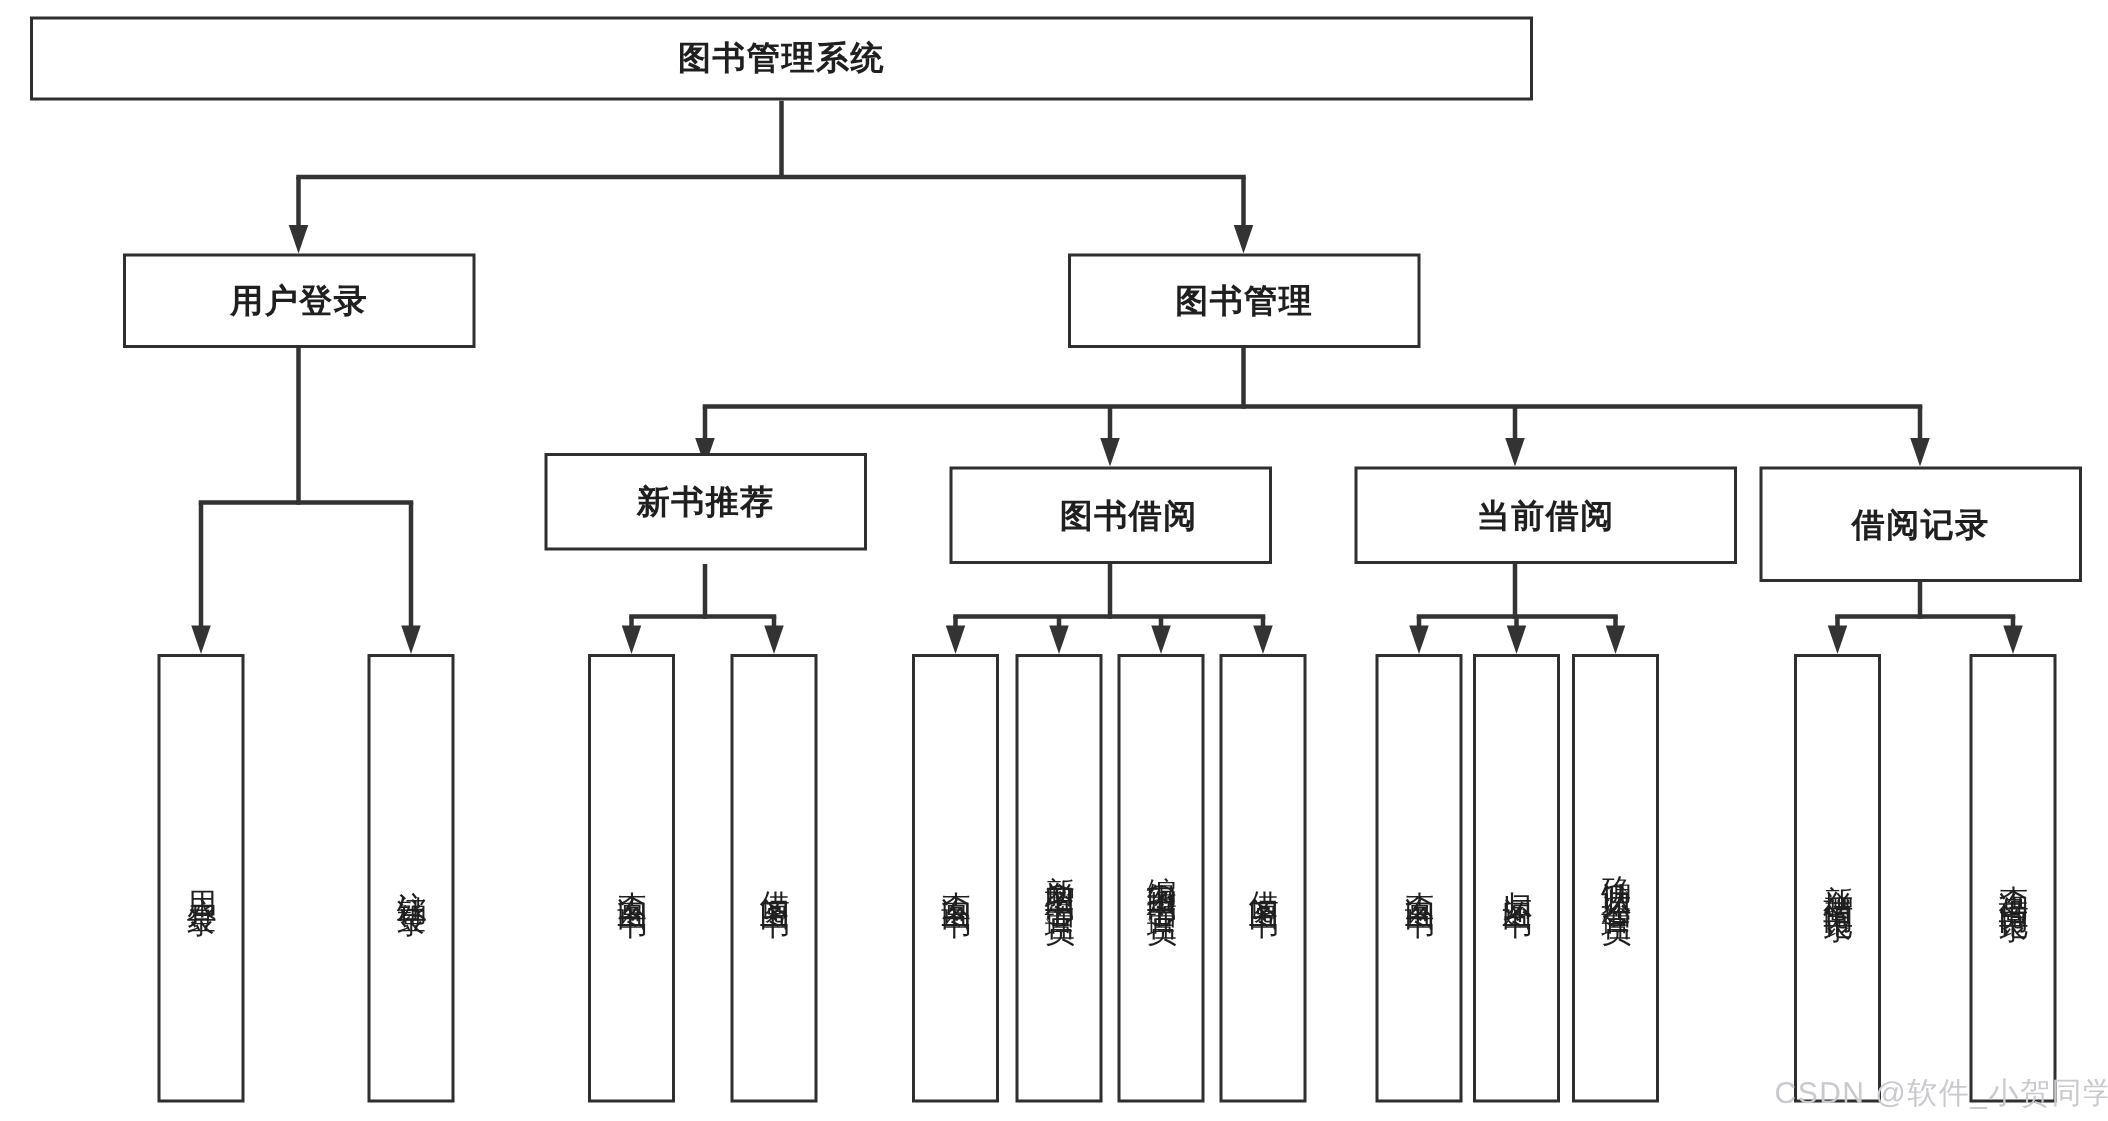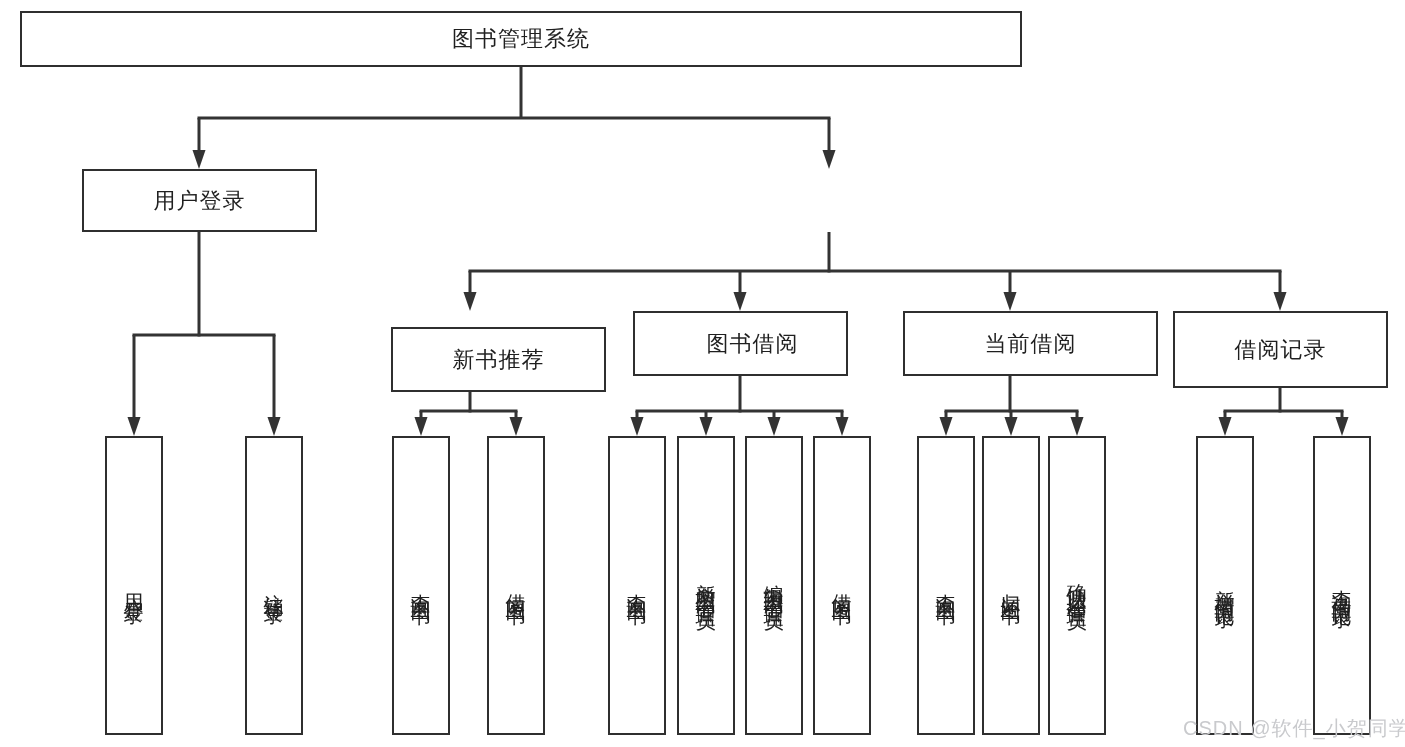--- a/index.html
+++ b/index.html
@@ -13,21 +13,21 @@
     overflow:hidden;
   }
   .connectors{position:absolute;left:0;top:0;width:1405px;height:747px;pointer-events:none;}
   .connectors line{stroke:var(--line);stroke-width:3;}
   .connectors polygon{fill:var(--line);stroke:none;}
   .box{
     position:absolute;box-sizing:border-box;border:2px solid var(--border);
     background:var(--fill);display:flex;align-items:center;justify-content:center;
     color:var(--text);
   }
-  .h-label{font-size:22px;letter-spacing:1px;white-space:nowrap;}
+  .h-label{font-size:22px;letter-spacing:1px;white-space:nowrap;font-weight:bold;}
   .leaf{width:58px;top:436px;height:299px;}
   .leaf .v-label{
     writing-mode:vertical-rl;font-size:20px;letter-spacing:4px;
     line-height:1;white-space:nowrap;color:var(--text);
   }
   .watermark{
     position:absolute;left:1183px;top:715px;font-size:20px;
     color:var(--watermark);white-space:nowrap;z-index:5;letter-spacing:1px;
   }
 </style>
@@ -98,22 +98,25 @@
     <polygon points="1335.5,417 1348.5,417 1342,436"></polygon>
   </svg>
 
   <div class="box" style="left:20px;top:11px;width:1002px;height:56px;">
     <span class="h-label">图书管理系统</span>
   </div>
 
   <div class="box" style="left:82px;top:169px;width:235px;height:63px;">
     <span class="h-label">用户登录</span>
   </div>
+  <div class="box" style="left:712px;top:169px;width:235px;height:63px;">
+    <span class="h-label">图书管理</span>
+  </div>
 
-  <div class="box" style="left:363px;top:327px;width:215px;height:65px;margin-left:28px;">
+  <div class="box" style="left:363px;top:302px;width:215px;height:65px;">
     <span class="h-label">新书推荐</span>
   </div>
   <div class="box" style="left:633px;top:311px;width:215px;height:65px;padding-left:24px;">
     <span class="h-label">图书借阅</span>
   </div>
   <div class="box" style="left:903px;top:311px;width:255px;height:65px;">
     <span class="h-label">当前借阅</span>
   </div>
   <div class="box" style="left:1173px;top:311px;width:215px;height:77px;">
     <span class="h-label">借阅记录</span>

